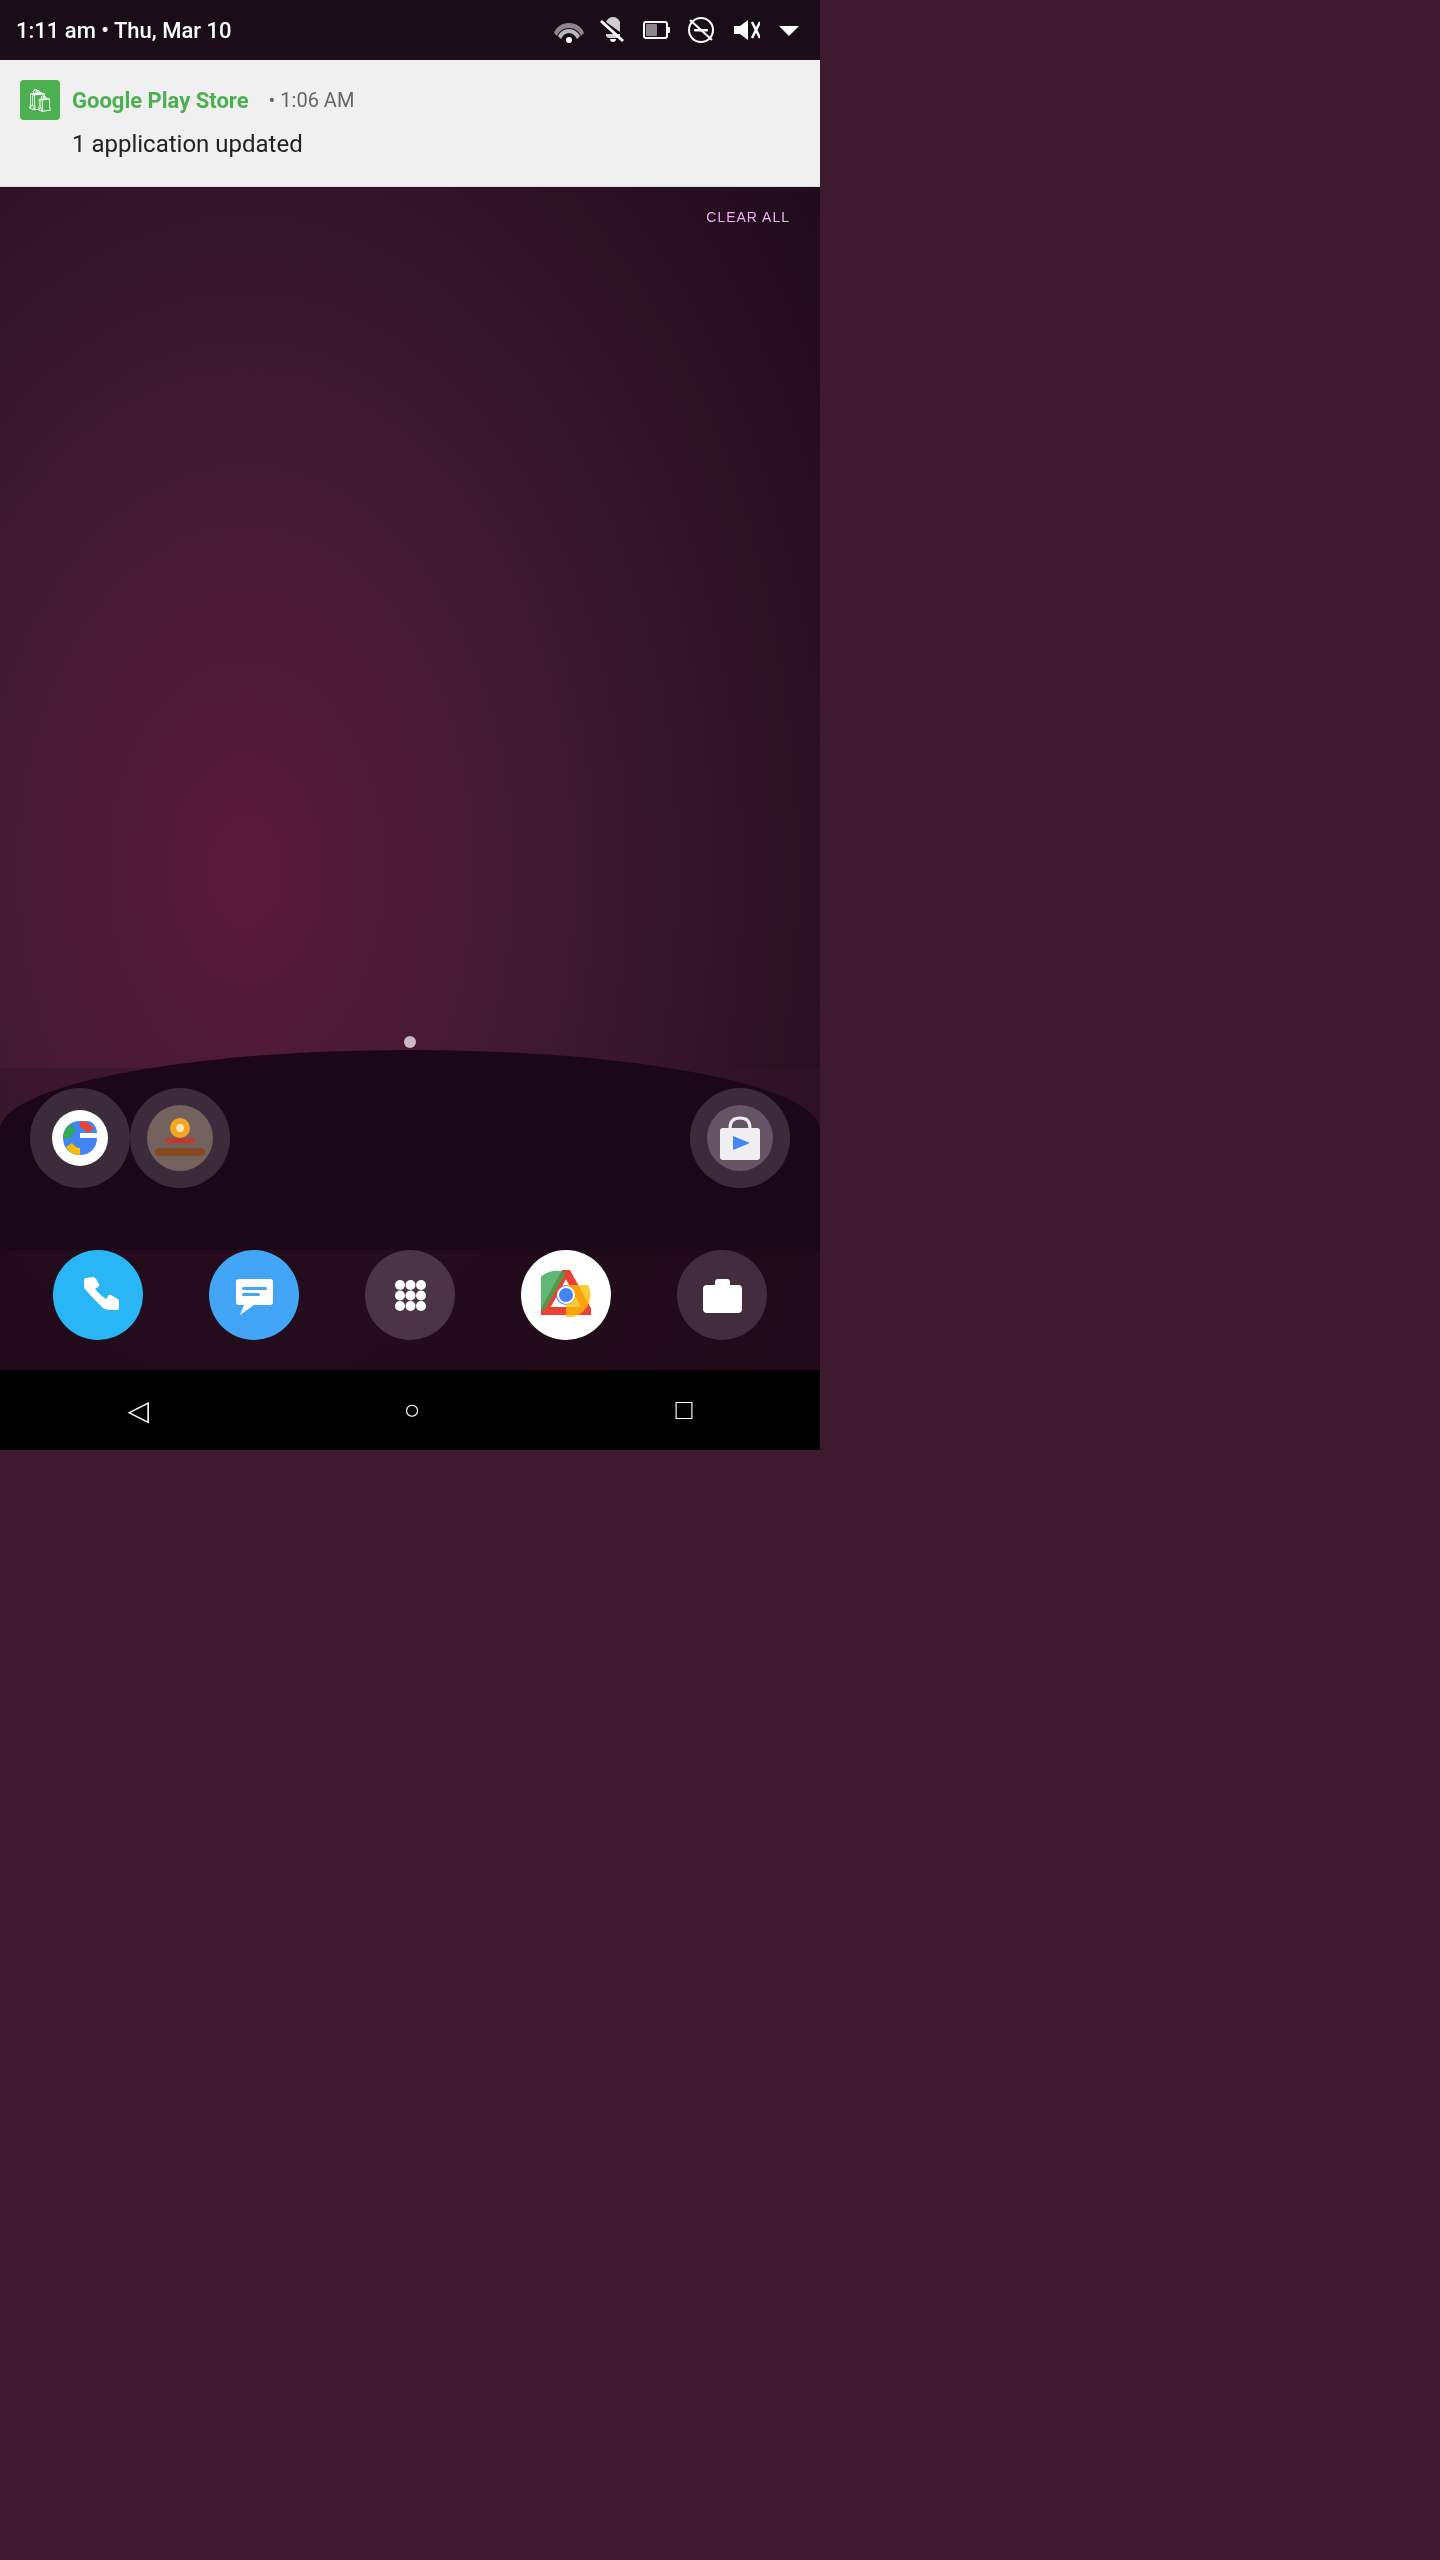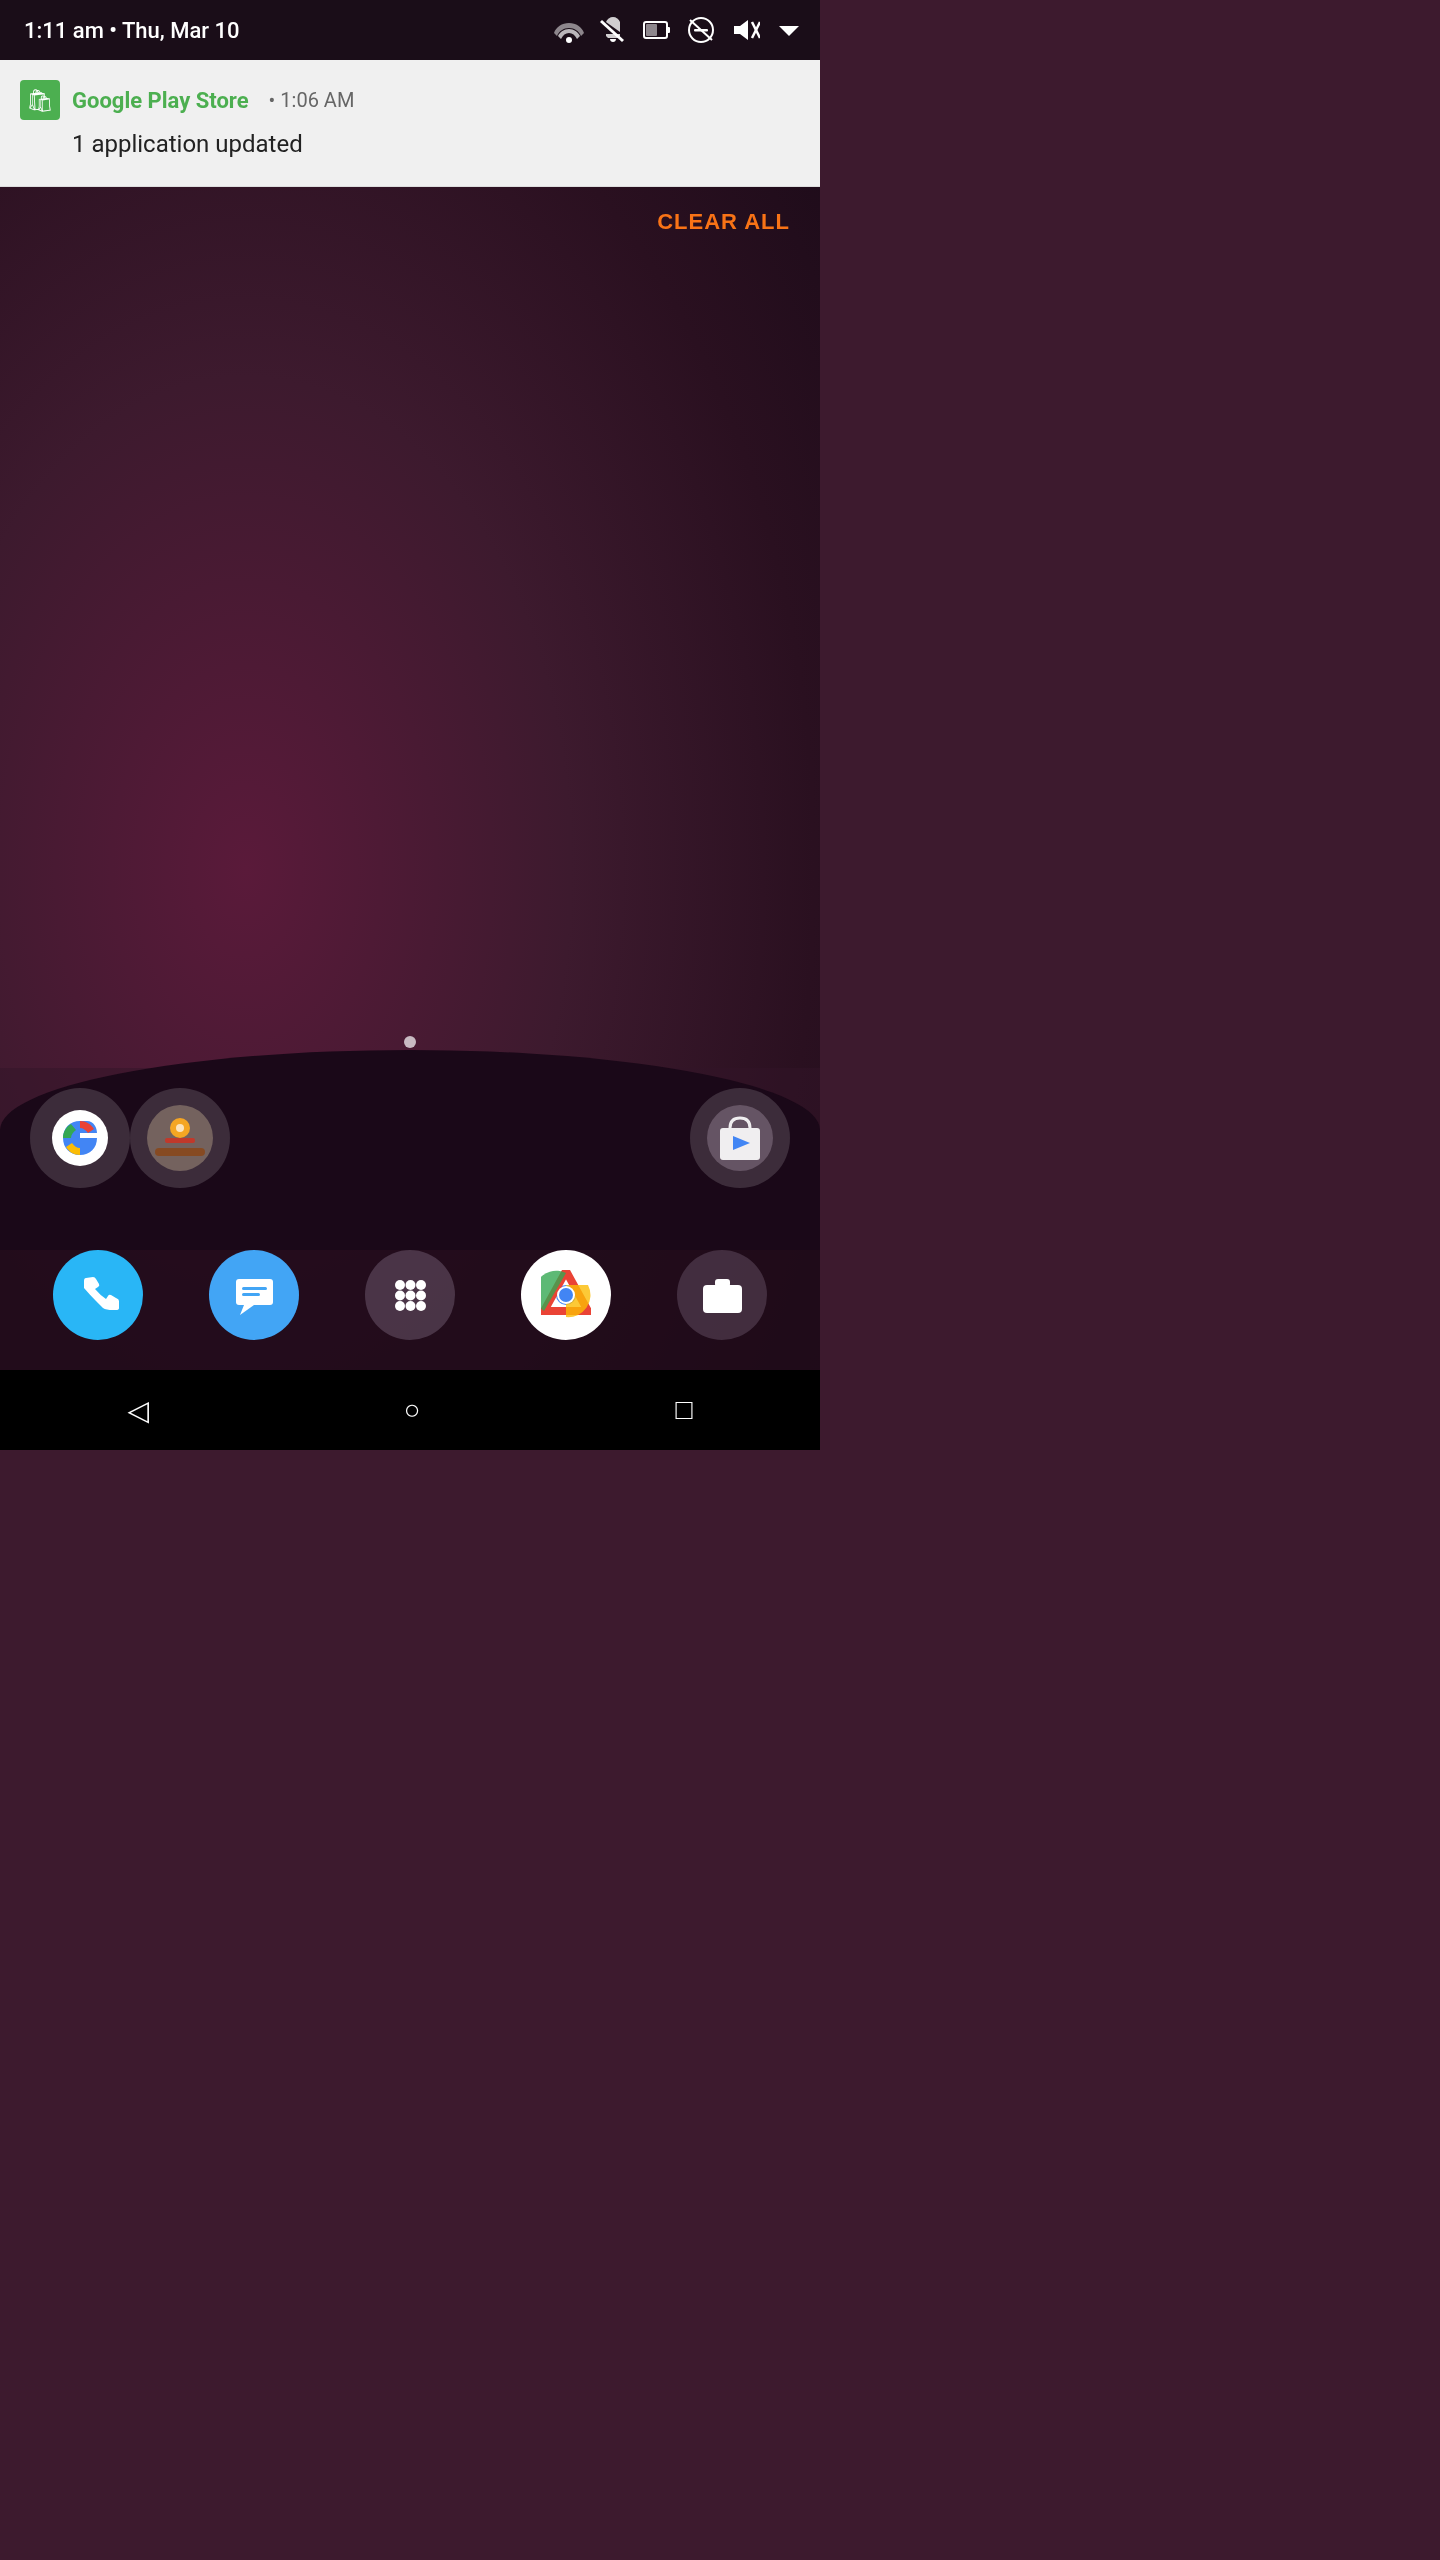--- a/index.html
+++ b/index.html
@@ -31,21 +31,20 @@
     .status-left {
       display: flex;
       align-items: center;
       gap: 8px;
     }
 
     .status-time {
       color: white;
       font-size: 22px;
       font-weight: 500;
-      margin-left: 8px;
     }
 
     .status-icons {
       display: flex;
       align-items: center;
       gap: 14px;
     }
 
     
     .notification-card {
@@ -106,23 +105,23 @@
     
     .clear-all-bar {
       width: 100%;
       padding: 22px 30px;
       display: flex;
       justify-content: flex-end;
       background: transparent;
     }
 
     .clear-all-btn {
-      color: #f97316;
-      font-size: 22px;
-      font-weight: 700;
+      color: #f0abfc;
+      font-size: 14px;
+      font-weight: 400;
       letter-spacing: 1px;
       background: none;
       border: none;
       cursor: pointer;
       text-transform: uppercase;
     }
 
     
     .wallpaper {
       position: absolute;

